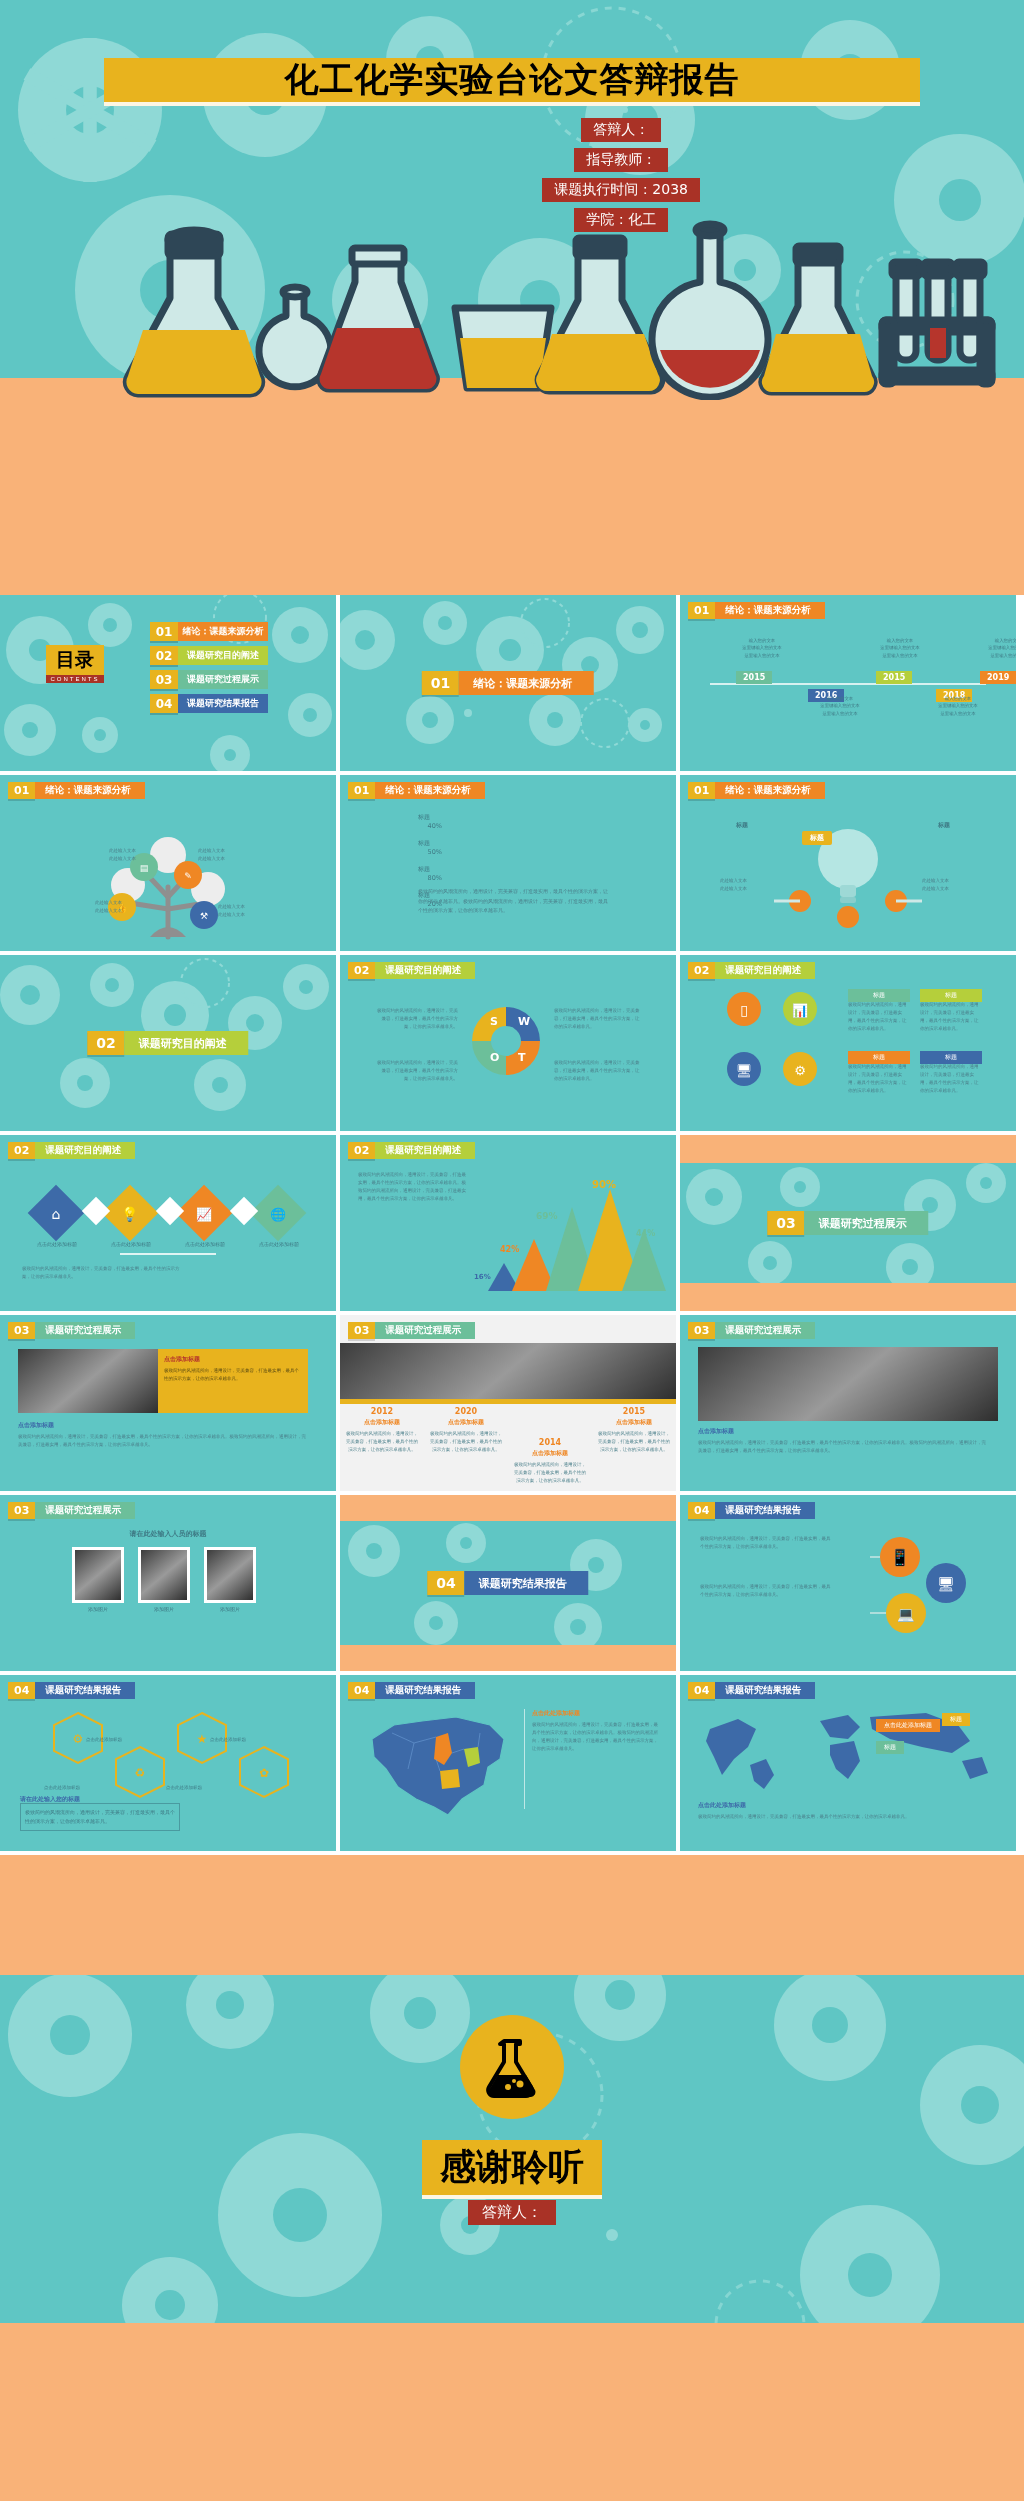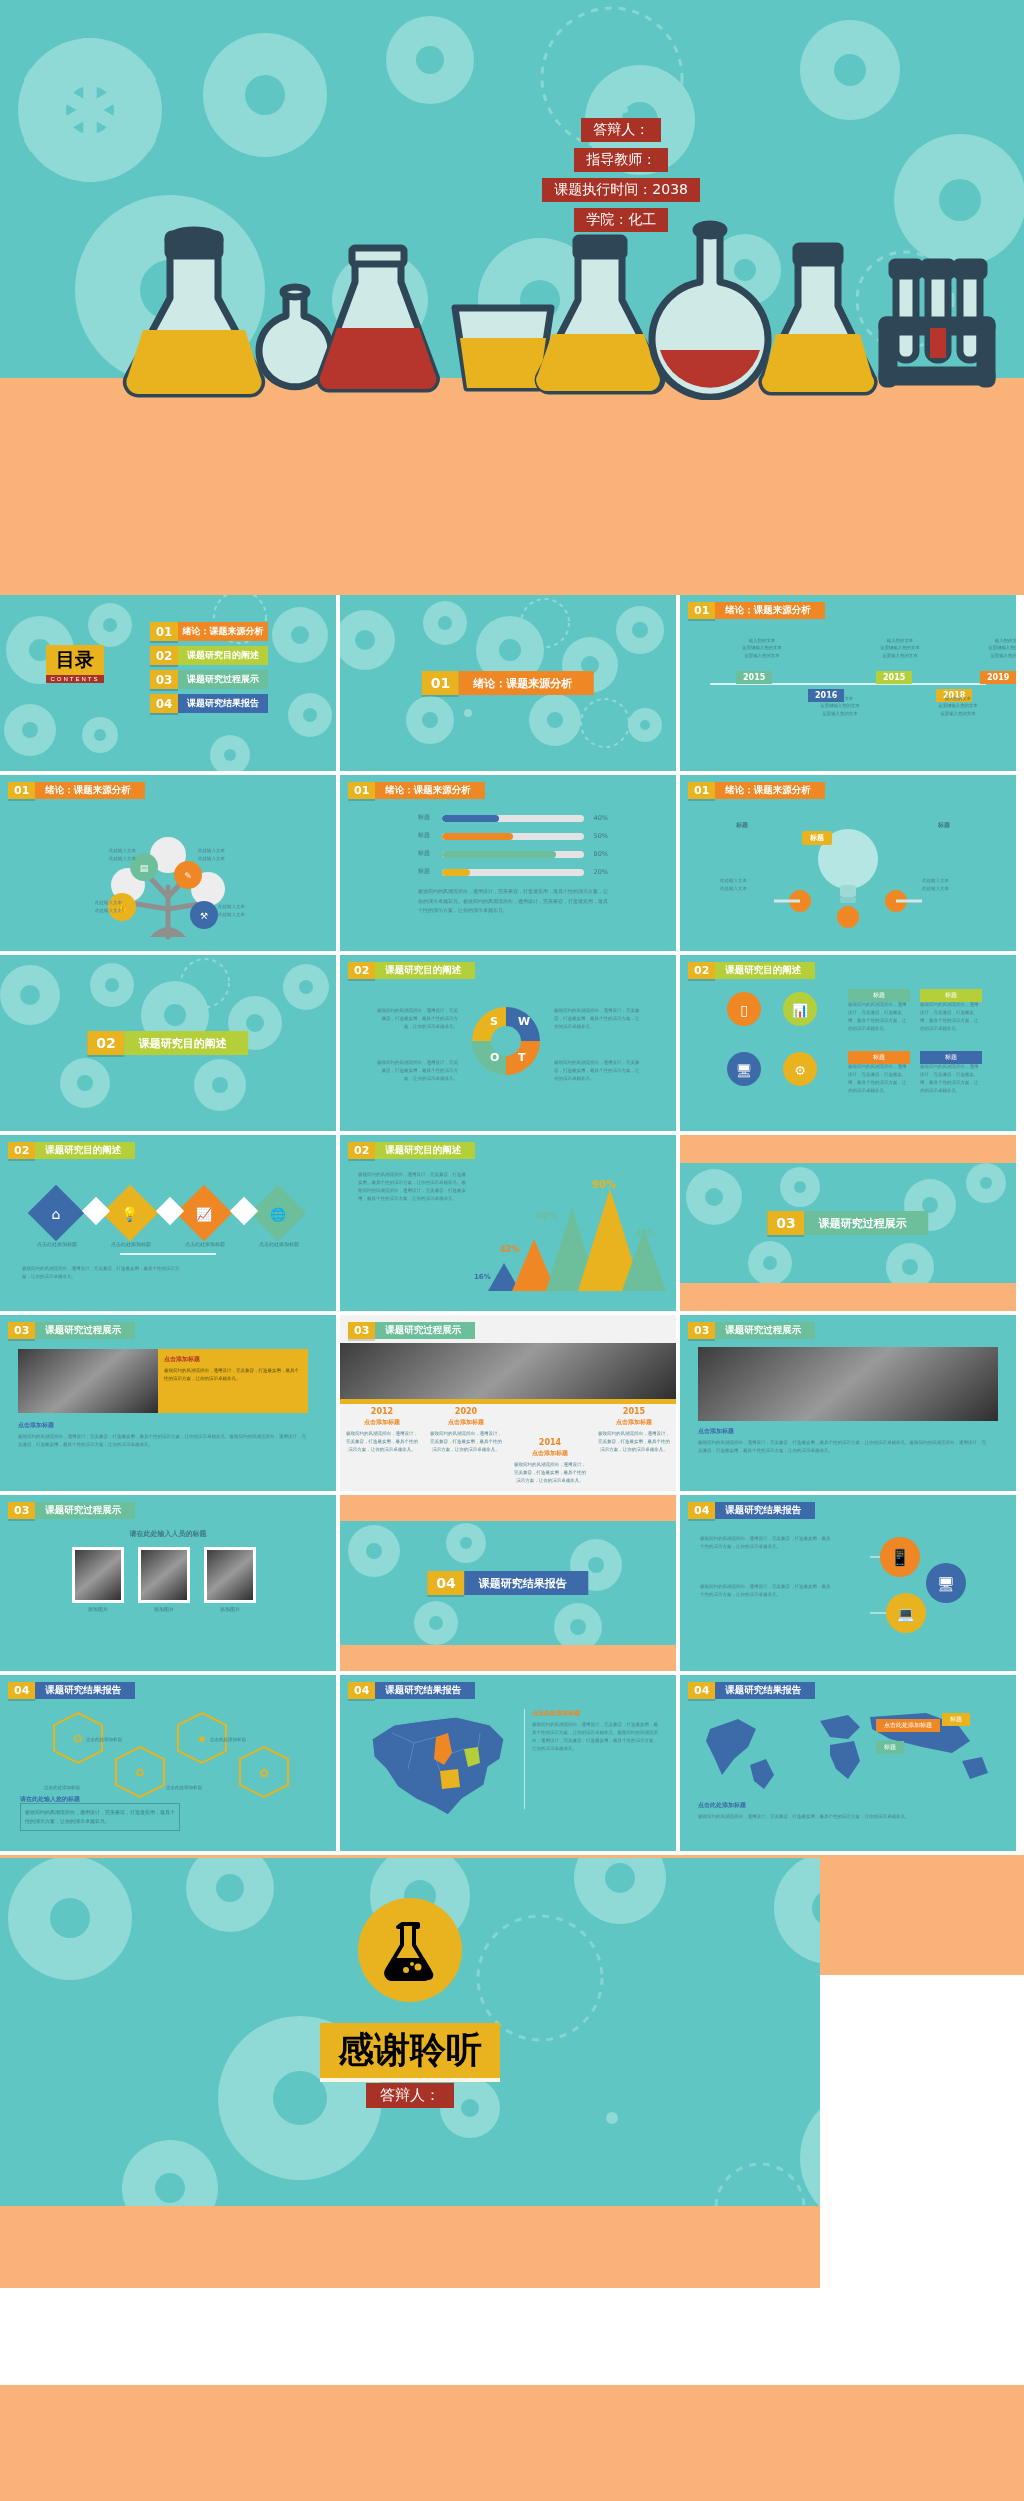--- a/index.html
+++ b/index.html
@@ -84,21 +84,21 @@
   .body-cn { color:#4a7f8a; font-size:5px; line-height:1.9; font-family:"DejaVu Sans",sans-serif; }
   .tiny-cn { color:#4a7f8a; font-size:4.5px; line-height:1.8; font-family:"DejaVu Sans",sans-serif; }
 
   
   .tl-axis { position:absolute; left:30px; right:30px; top:88px; height:2px; background:rgba(255,255,255,.75); }
   .tl-yr { position:absolute; color:#fff; font-size:8px; font-weight:bold; padding:2px 7px; font-family:"DejaVu Sans",sans-serif; }
   .tl-note { position:absolute; text-align:center; width:80px; color:#3e7a85; font-size:4.4px; line-height:1.7; font-family:"DejaVu Sans",sans-serif;}
 
   
   .pbars { position:absolute; left:78px; top:38px; width:190px; }
-  .pbrow { display:flex; align-items:flex-end; margin-bottom:9px; }
+  .pbrow { display:flex; align-items:flex-start; margin-bottom:9px;flex-direction:column; }
   .pblabel { width:24px; color:#3e7a85; font-size:6px; font-family:"DejaVu Sans",sans-serif;}
   .pbtrack { flex:1; height:7px; background:#e3e3e3; border-radius:4px; overflow:hidden; }
   .pbfill { height:100%; border-radius:4px; }
   .pbval { width:24px; text-align:right; color:#3e7a85; font-size:6.5px; font-family:"DejaVu Sans",sans-serif;}
   .swot-letter { position:absolute; color:#fff; font-weight:bold; font-size:11px; font-family:"DejaVu Sans",sans-serif;}
   .tri-lab { position:absolute; font-weight:bold; font-family:"DejaVu Sans",sans-serif; }
 
   
   .photo { background:linear-gradient(135deg,#8a8a8a,#d8d8d8,#6f6f6f); position:absolute; }
   .photo.dark { background:linear-gradient(140deg,#3c3c3c,#9a9a9a,#2e2e2e); }
@@ -220,20 +220,23 @@
           <rect x="882" y="110" width="110" height="12" rx="4" fill="#2e4656"></rect>
           <rect x="882" y="160" width="110" height="12" rx="4" fill="#2e4656"></rect>
           <rect x="882" y="110" width="12" height="64" rx="4" fill="#2e4656"></rect>
           <rect x="980" y="110" width="12" height="64" rx="4" fill="#2e4656"></rect>
         </g>
         <rect x="930" y="118" width="16" height="30" fill="#b6352c" stroke="none"></rect>
       </g>
     </svg>
   </div>
 
+  <div class="title-banner">
+    <span>化工化学实验台论文答辩报告</span>
+  </div>
 
   <div class="meta-list">
     <div class="meta-item">答辩人：</div>
     <div class="meta-item">指导教师：</div>
     <div class="meta-item">课题执行时间：2038</div>
     <div class="meta-item">学院：化工</div>
   </div>
 </div>
 
 <div class="grid-wrap">
@@ -893,21 +896,21 @@
       <div style="position:absolute;left:262px;top:38px;background:#e8b31e;color:#fff;font-size:6px;padding:2px 8px;font-family:'DejaVu Sans',sans-serif;">标题</div>
       <div style="position:absolute;left:196px;top:66px;background:#6cbf9a;color:#fff;font-size:6px;padding:2px 8px;font-family:'DejaVu Sans',sans-serif;">标题</div>
       <div style="position:absolute;left:18px;top:126px;color:#3d6aa8;font-size:6px;font-weight:bold;font-family:'DejaVu Sans',sans-serif;">点击此处添加标题</div>
       <div class="tiny-cn" style="position:absolute;left:18px;top:138px;width:300px;">极致简约的风潮流所向，通用设计，完美兼容，打造最实用，最具个性的演示方案，让你的演示卓越非凡。</div>
     </div>
   </div>
 </div>
 
 <div style="position:absolute;left:0;top:1855px;width:1024px;height:120px;background:#f9b278;"></div>
 
-<div style="position:absolute;left:0;top:1858px;width:820px;height:430px;background:#5fc6c4;overflow:hidden;">
+<div style="position:absolute;left:0;top:1975px;width:1024px;height:430px;background:#5fc6c4;overflow:hidden;">
   <svg class="gearbg" width="1024" height="430" viewBox="0 0 1024 430">
     <g fill="#8fd9d6">
       <g transform="translate(70,60)">
           <circle r="62"></circle>
           <circle r="20" fill="#5fc6c4"></circle>
         </g>
       <g transform="translate(230,30)">
           <circle r="44"></circle>
           <circle r="14" fill="#5fc6c4"></circle>
         </g>

